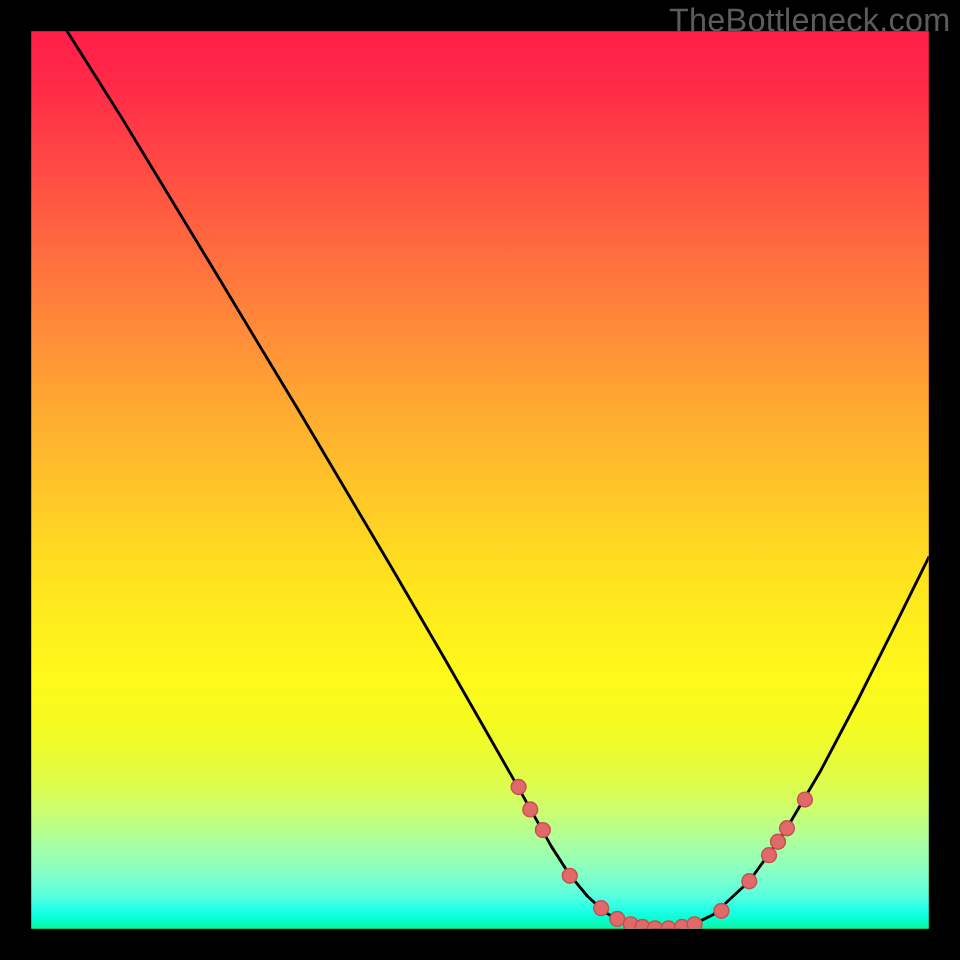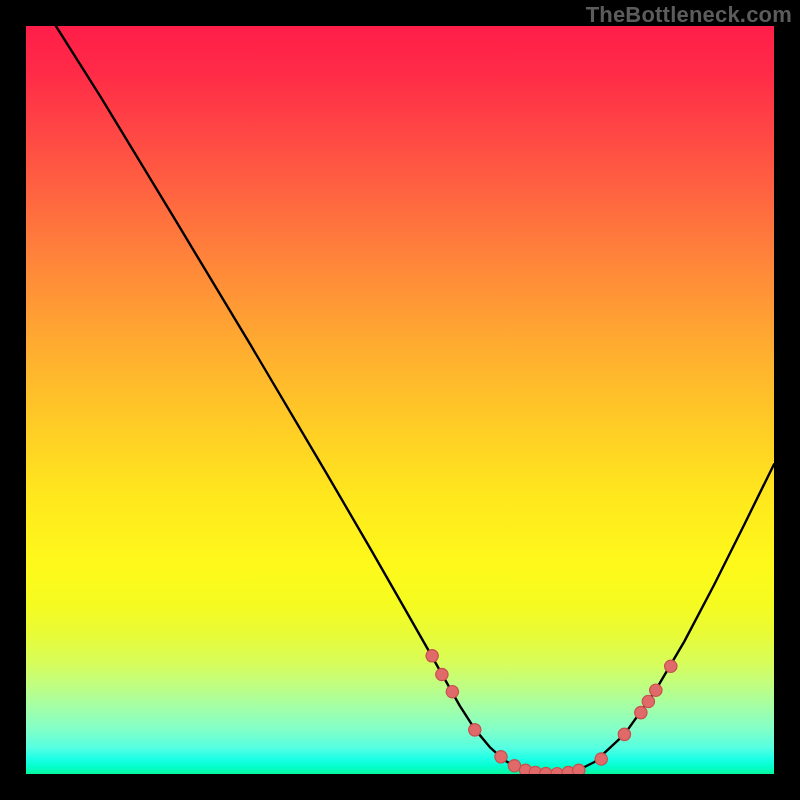--- a/index.html
+++ b/index.html
@@ -44,22 +44,22 @@
       #1cffe7 98%,
       #04ffcd 99%,
       #07f79e 100%
     );
   }
   .watermark {
     position: absolute;
     top: 2px;
     right: 8px;
     font-family: Arial, Helvetica, sans-serif;
-    font-size: 22px;
-    font-weight: 700;
+    font-size: 27px;
+    font-weight: 400;
     color: #5c5c5c;
     letter-spacing: 0.2px;
     user-select: none;
   }
   svg.curve {
     position: absolute;
     left: 0;
     top: 0;
   }
 </style>

